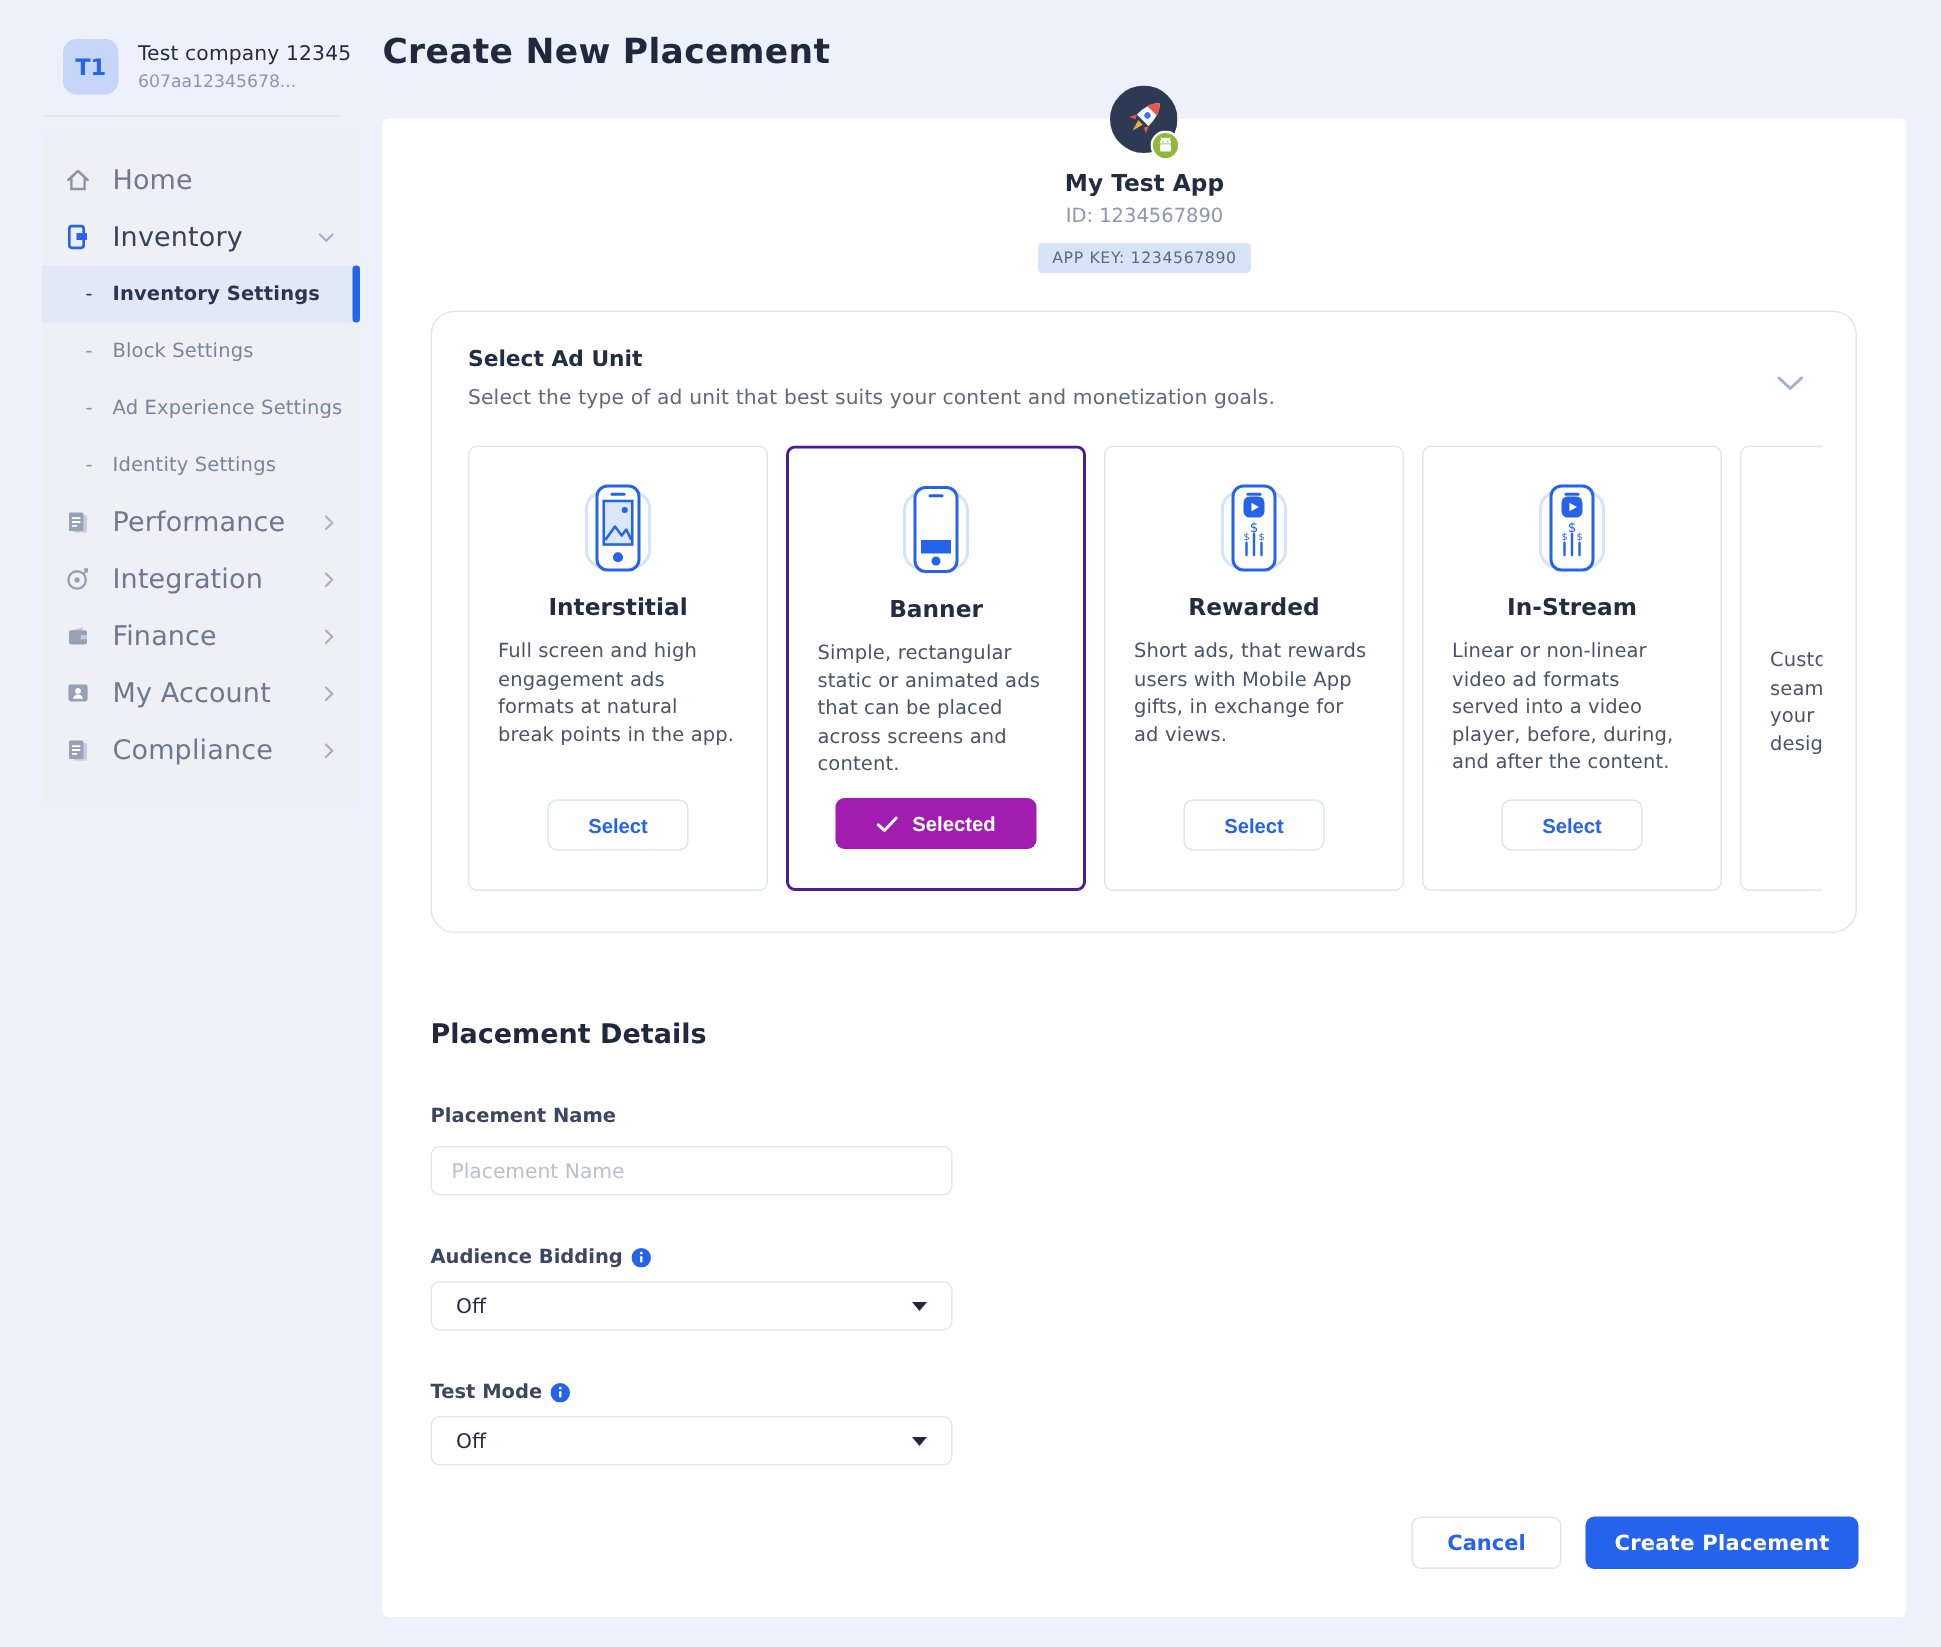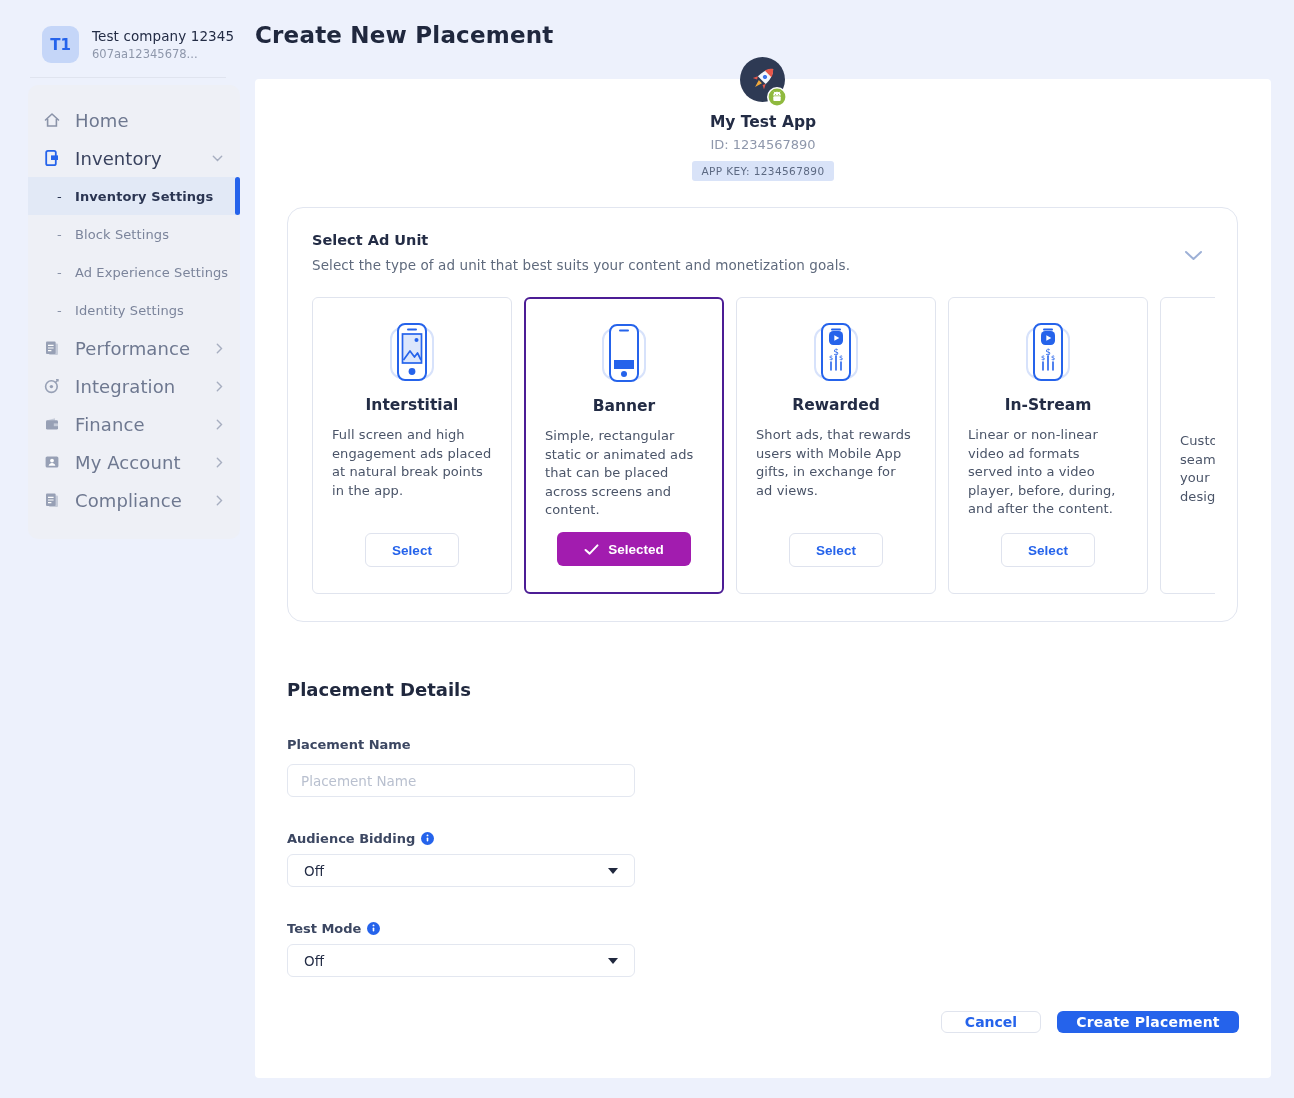--- a/index.html
+++ b/index.html
@@ -66,21 +66,21 @@
                 border-radius:6px; padding:0 13px; font-size:13.5px; color:#232c45; outline:none;
                 font-family:inherit; background:#fff; }
   .text-input::placeholder { color:#b9c0cf; }
   .select { position:absolute; left:32px; width:348px; height:33px; border:1px solid #e3e7f0;
             border-radius:6px; background:#fff; display:flex; align-items:center;
             padding:0 16px; font-size:13.5px; color:#232c45; cursor:pointer; }
   .select .caret { margin-left:auto; width:0; height:0; border-left:5.5px solid transparent;
                    border-right:5.5px solid transparent; border-top:6px solid #20283e; }
   .info-icon { width:13px; height:13px; display:inline-flex; cursor:pointer; }
   
-  .btn { position:absolute; top:932px; height:22px; border-radius:6px; font-size:14px; font-weight:700;
+  .btn { position:absolute; top:932px; height:35px; border-radius:6px; font-size:14px; font-weight:700;
          display:flex; align-items:center; justify-content:center; cursor:pointer; font-family:inherit; }
   .btn-cancel { left:686px; width:100px; background:#fff; border:1px solid #e0e4ee; color:#2563eb; }
   .btn-create { left:802px; width:182px; background:#2563eb; border:none; color:#fff; letter-spacing:.2px; }
 </style>
 </head>
 <body>
 
 <div class="company">
   <div class="avatar">T1</div>
   <div>
@@ -267,21 +267,21 @@
         <svg class="au-icon" viewBox="0 0 76 64">
           <rect x="17" y="8" width="42" height="50" rx="11" fill="none" stroke="#d7e2fb" stroke-width="2"></rect>
           <rect x="24" y="4" width="28" height="56" rx="7" fill="#fff" stroke="#2563eb" stroke-width="2"></rect>
           <path d="M34 9.5h8" stroke="#2563eb" stroke-width="2" stroke-linecap="round"></path>
           <rect x="28.5" y="14" width="19" height="29" fill="#dce7fc" stroke="#2563eb" stroke-width="1.7"></rect>
           <circle cx="42.5" cy="20" r="2" fill="#2563eb"></circle>
           <path d="M29.5 40l6.5-9 4.5 6 3-4 3.5 7" fill="none" stroke="#2563eb" stroke-width="1.7" stroke-linejoin="round"></path>
           <circle cx="38" cy="51.5" r="3.4" fill="#2563eb"></circle>
         </svg>
         <div class="au-title">Interstitial</div>
-        <div class="au-desc">Full screen and high engagement ads placed at natural break points in the app.</div>
+        <div class="au-desc">Full screen and high engagement ads formats at natural break points in the app.</div>
         <button class="au-btn outline">Select</button>
       </div>
 
       <div class="au-card selected">
         <svg class="au-icon" viewBox="0 0 76 64">
           <rect x="17" y="8" width="42" height="50" rx="11" fill="none" stroke="#d7e2fb" stroke-width="2"></rect>
           <rect x="24" y="4" width="28" height="56" rx="7" fill="#fff" stroke="#2563eb" stroke-width="2"></rect>
           <path d="M34 9.5h8" stroke="#2563eb" stroke-width="2" stroke-linecap="round"></path>
           <rect x="28" y="39" width="20" height="9" fill="#2563eb"></rect>
           <circle cx="38" cy="53" r="3" fill="#2563eb"></circle>

